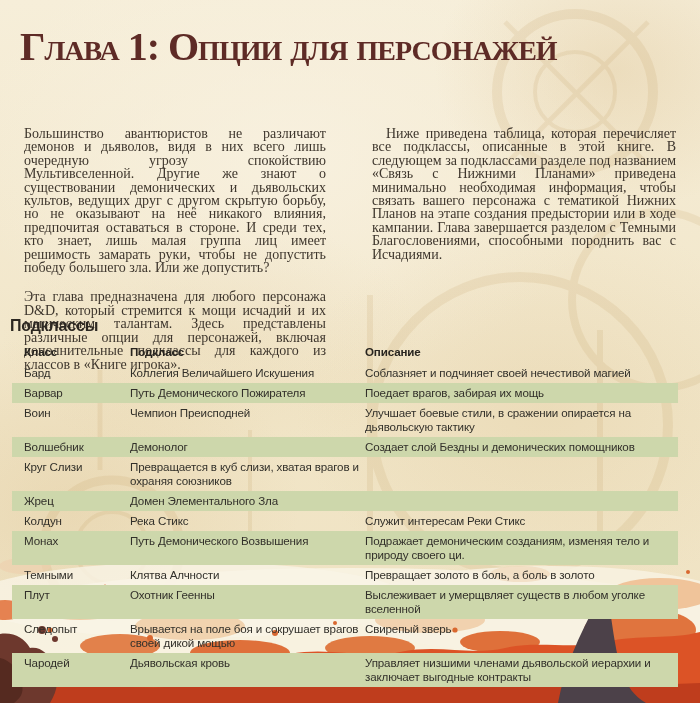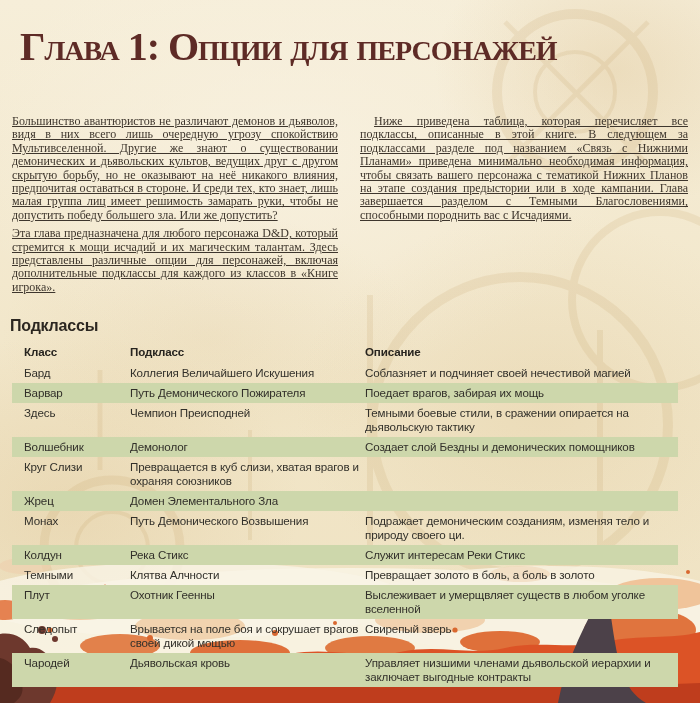--- a/index.html
+++ b/index.html
@@ -18,22 +18,22 @@
   .flame{position:absolute;left:0;bottom:0;z-index:1;pointer-events:none;}
   .title{
     position:absolute;left:8px;top:15px;width:656px;z-index:2;margin:12px;
     font-family:"Liberation Serif",serif;font-variant:small-caps;font-weight:bold;
     font-size:40px;line-height:1.0;letter-spacing:-1px;color:#5e2b26;
   }
   .col{position:absolute;top:111px;z-index:2;}
   .col-left{left:8px;width:334px;}
   .col-right{left:356px;width:336px;}
   .col p{
-    margin:4px;font-size:12px;line-height:13.4px;text-align:justify;
-    color:#3e362d;font-family:"Liberation Serif",serif;text-decoration:underline;
+    margin:16px;font-size:14px;line-height:13.4px;text-align:justify;
+    color:#3e362d;font-family:"Liberation Serif",serif;
   }
   .col-left p + p{margin-top:5px;}
   .col-right p{text-indent:14px;}
   .subclasses{position:absolute;left:12px;top:318px;width:666px;z-index:3;}
   .subclasses h2{
     margin:0 0 8px -2px;font-family:"Liberation Sans",sans-serif;
     font-size:16px;line-height:16px;font-weight:bold;color:#2c2721;letter-spacing:-0.2px;
   }
   .trow{
     display:grid;grid-template-columns:106px 235px 1fr;
@@ -139,48 +139,48 @@
         <div class="cell">Бард</div>
         <div class="cell">Коллегия Величайшего Искушения</div>
         <div class="cell">Соблазняет и подчиняет своей нечестивой магией</div>
       </div>
       <div class="trow">
         <div class="cell">Варвар</div>
         <div class="cell">Путь Демонического Пожирателя</div>
         <div class="cell">Поедает врагов, забирая их мощь</div>
       </div>
       <div class="trow">
-        <div class="cell">Здесь</div>
+        <div class="cell">Воин</div>
         <div class="cell">Чемпион Преисподней</div>
-        <div class="cell">Темными боевые стили, в сражении опирается на дьявольскую тактику</div>
+        <div class="cell">Улучшает боевые стили, в сражении опирается на дьявольскую тактику</div>
       </div>
       <div class="trow">
         <div class="cell">Волшебник</div>
         <div class="cell">Демонолог</div>
         <div class="cell">Создает слой Бездны и демонических помощников</div>
       </div>
       <div class="trow">
         <div class="cell">Круг Слизи</div>
         <div class="cell">Превращается в куб слизи, хватая врагов и охраняя союзников</div>
       </div>
       <div class="trow">
         <div class="cell">Жрец</div>
         <div class="cell">Домен Элементального Зла</div>
       </div>
       <div class="trow">
+        <div class="cell">Колдун</div>
+        <div class="cell">Река Стикс</div>
+        <div class="cell">Служит интересам Реки Стикс</div>
+      </div>
+      <div class="trow">
         <div class="cell">Монах</div>
         <div class="cell">Путь Демонического Возвышения</div>
         <div class="cell">Подражает демоническим созданиям, изменяя тело и природу своего ци.</div>
       </div>
       <div class="trow">
-        <div class="cell">Колдун</div>
-        <div class="cell">Река Стикс</div>
-        <div class="cell">Служит интересам Реки Стикс</div>
-      </div>
-      <div class="trow">
         <div class="cell">Темными</div>
         <div class="cell">Клятва Алчности</div>
         <div class="cell">Превращает золото в боль, а боль в золото</div>
       </div>
       <div class="trow">
         <div class="cell">Плут</div>
         <div class="cell">Охотник Геенны</div>
         <div class="cell">Выслеживает и умерщвляет существ в любом уголке вселенной</div>
       </div>
       <div class="trow">

